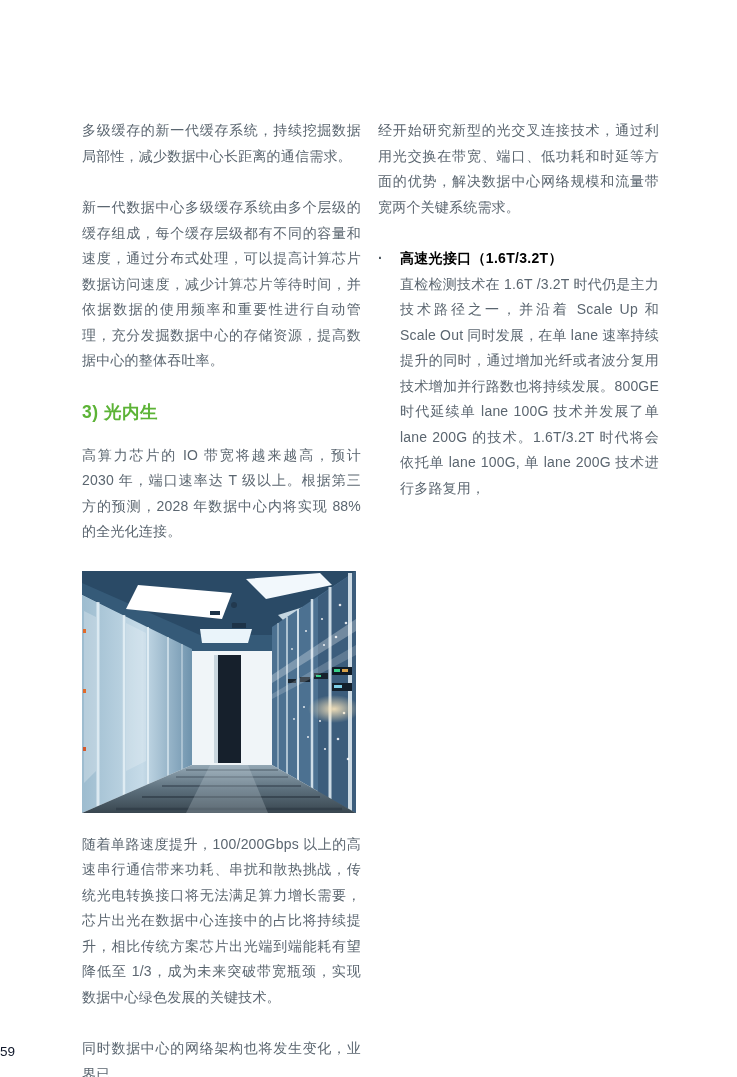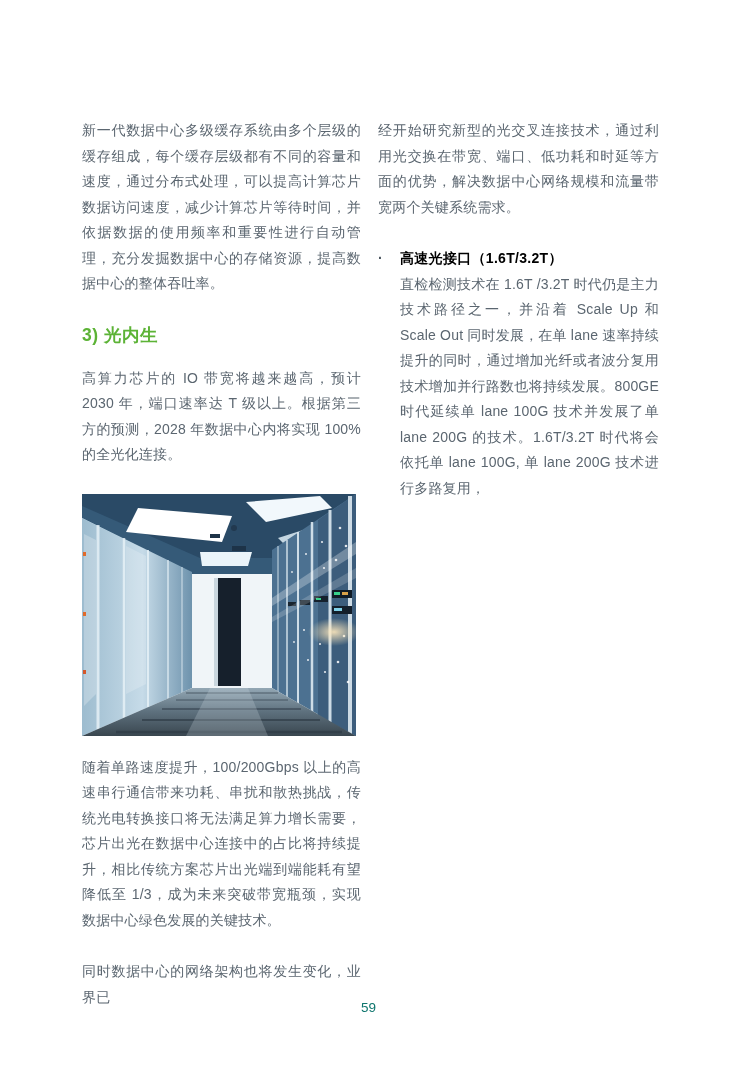--- a/index.html
+++ b/index.html
@@ -43,35 +43,36 @@
   }
   .bullet-title{
     font-size:14px;line-height:25.5px;font-weight:bold;
     color:#000000;
     letter-spacing:.3px;
   }
   .indented{padding-left:22px;}
   .indented .body-text{margin-top:0;}
   .page-footer{
     position:absolute;
-    left:0;right:0;top:1000px;
-    text-align:center;
+    left:0;right:0;top:1044px;
+    text-align:left;
     font-size:13.5px;
-    color:#0f766e;
+    color:#0f172a;
   }
 </style>
 </head>
 <body>
 
 <div class="page">
 
   <div class="col col-left">
+    <p class="body-text">多级缓存的新一代缓存系统，持续挖掘数据局部性，减少数据中心长距离的通信需求。</p>
     <p class="body-text">新一代数据中心多级缓存系统由多个层级的缓存组成，每个缓存层级都有不同的容量和速度，通过分布式处理，可以提高计算芯片数据访问速度，减少计算芯片等待时间，并依据数据的使用频率和重要性进行自动管理，充分发掘数据中心的存储资源，提高数据中心的整体吞吐率。</p>
     <h3 class="section-heading">3) 光内生</h3>
-    <p class="body-text">高算力芯片的 IO 带宽将越来越高，预计 2030 年，端口速率达 T 级以上。根据第三方的预测，2028 年数据中心内将实现 100% 的全光化连接。</p>
+    <p class="body-text">高算力芯片的 IO 带宽将越来越高，预计 2030 年，端口速率达 T 级以上。根据第三方的预测，2028 年数据中心内将实现 88% 的全光化连接。</p>
 
     <div class="figure-wrap" role="img" aria-label="数据中心机房走廊，两侧为玻璃门服务器机柜">
       <svg width="274" height="242" viewBox="0 0 274 242" xmlns="http://www.w3.org/2000/svg">
         <defs>
           <linearGradient id="bgGrad" x1="0" y1="0" x2="0" y2="1">
             <stop offset="0" stop-color="#d6e5f0"></stop>
               <stop offset="1" stop-color="#eef4f8"></stop>
           </linearGradient>
           <linearGradient id="ceilGrad" x1="0" y1="0" x2="0" y2="1">
             <stop offset="0" stop-color="#24415c"></stop>

